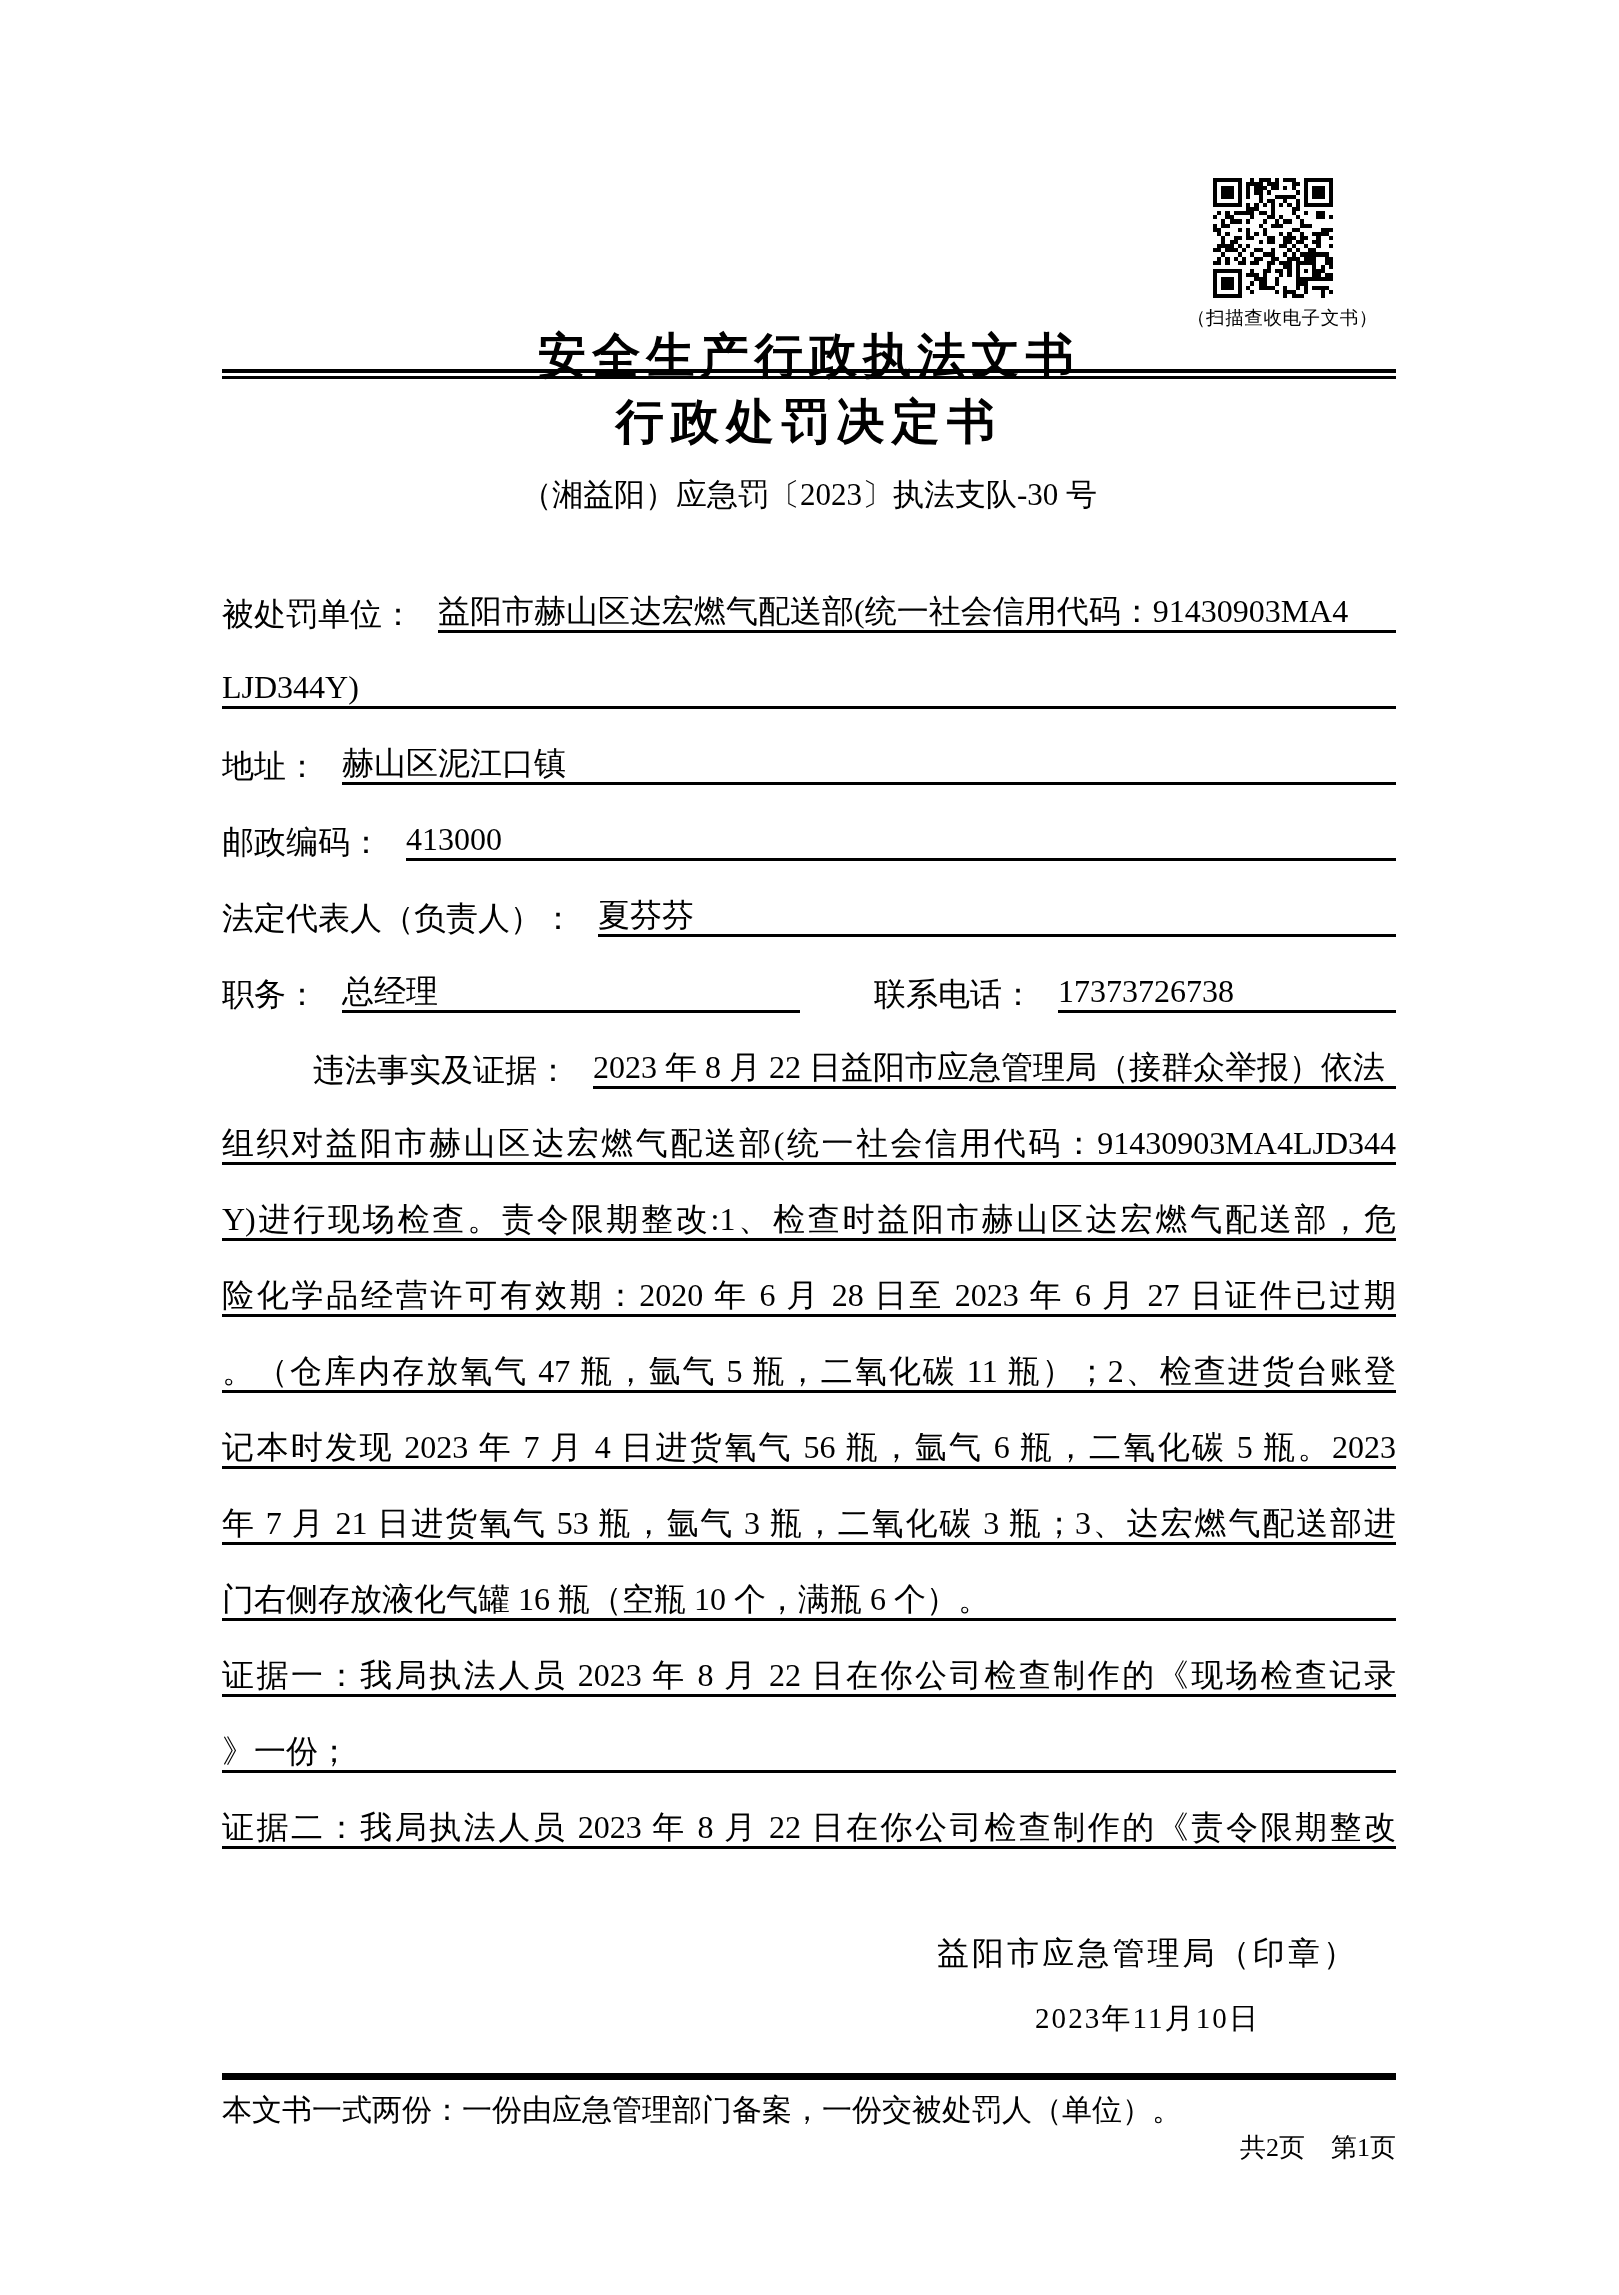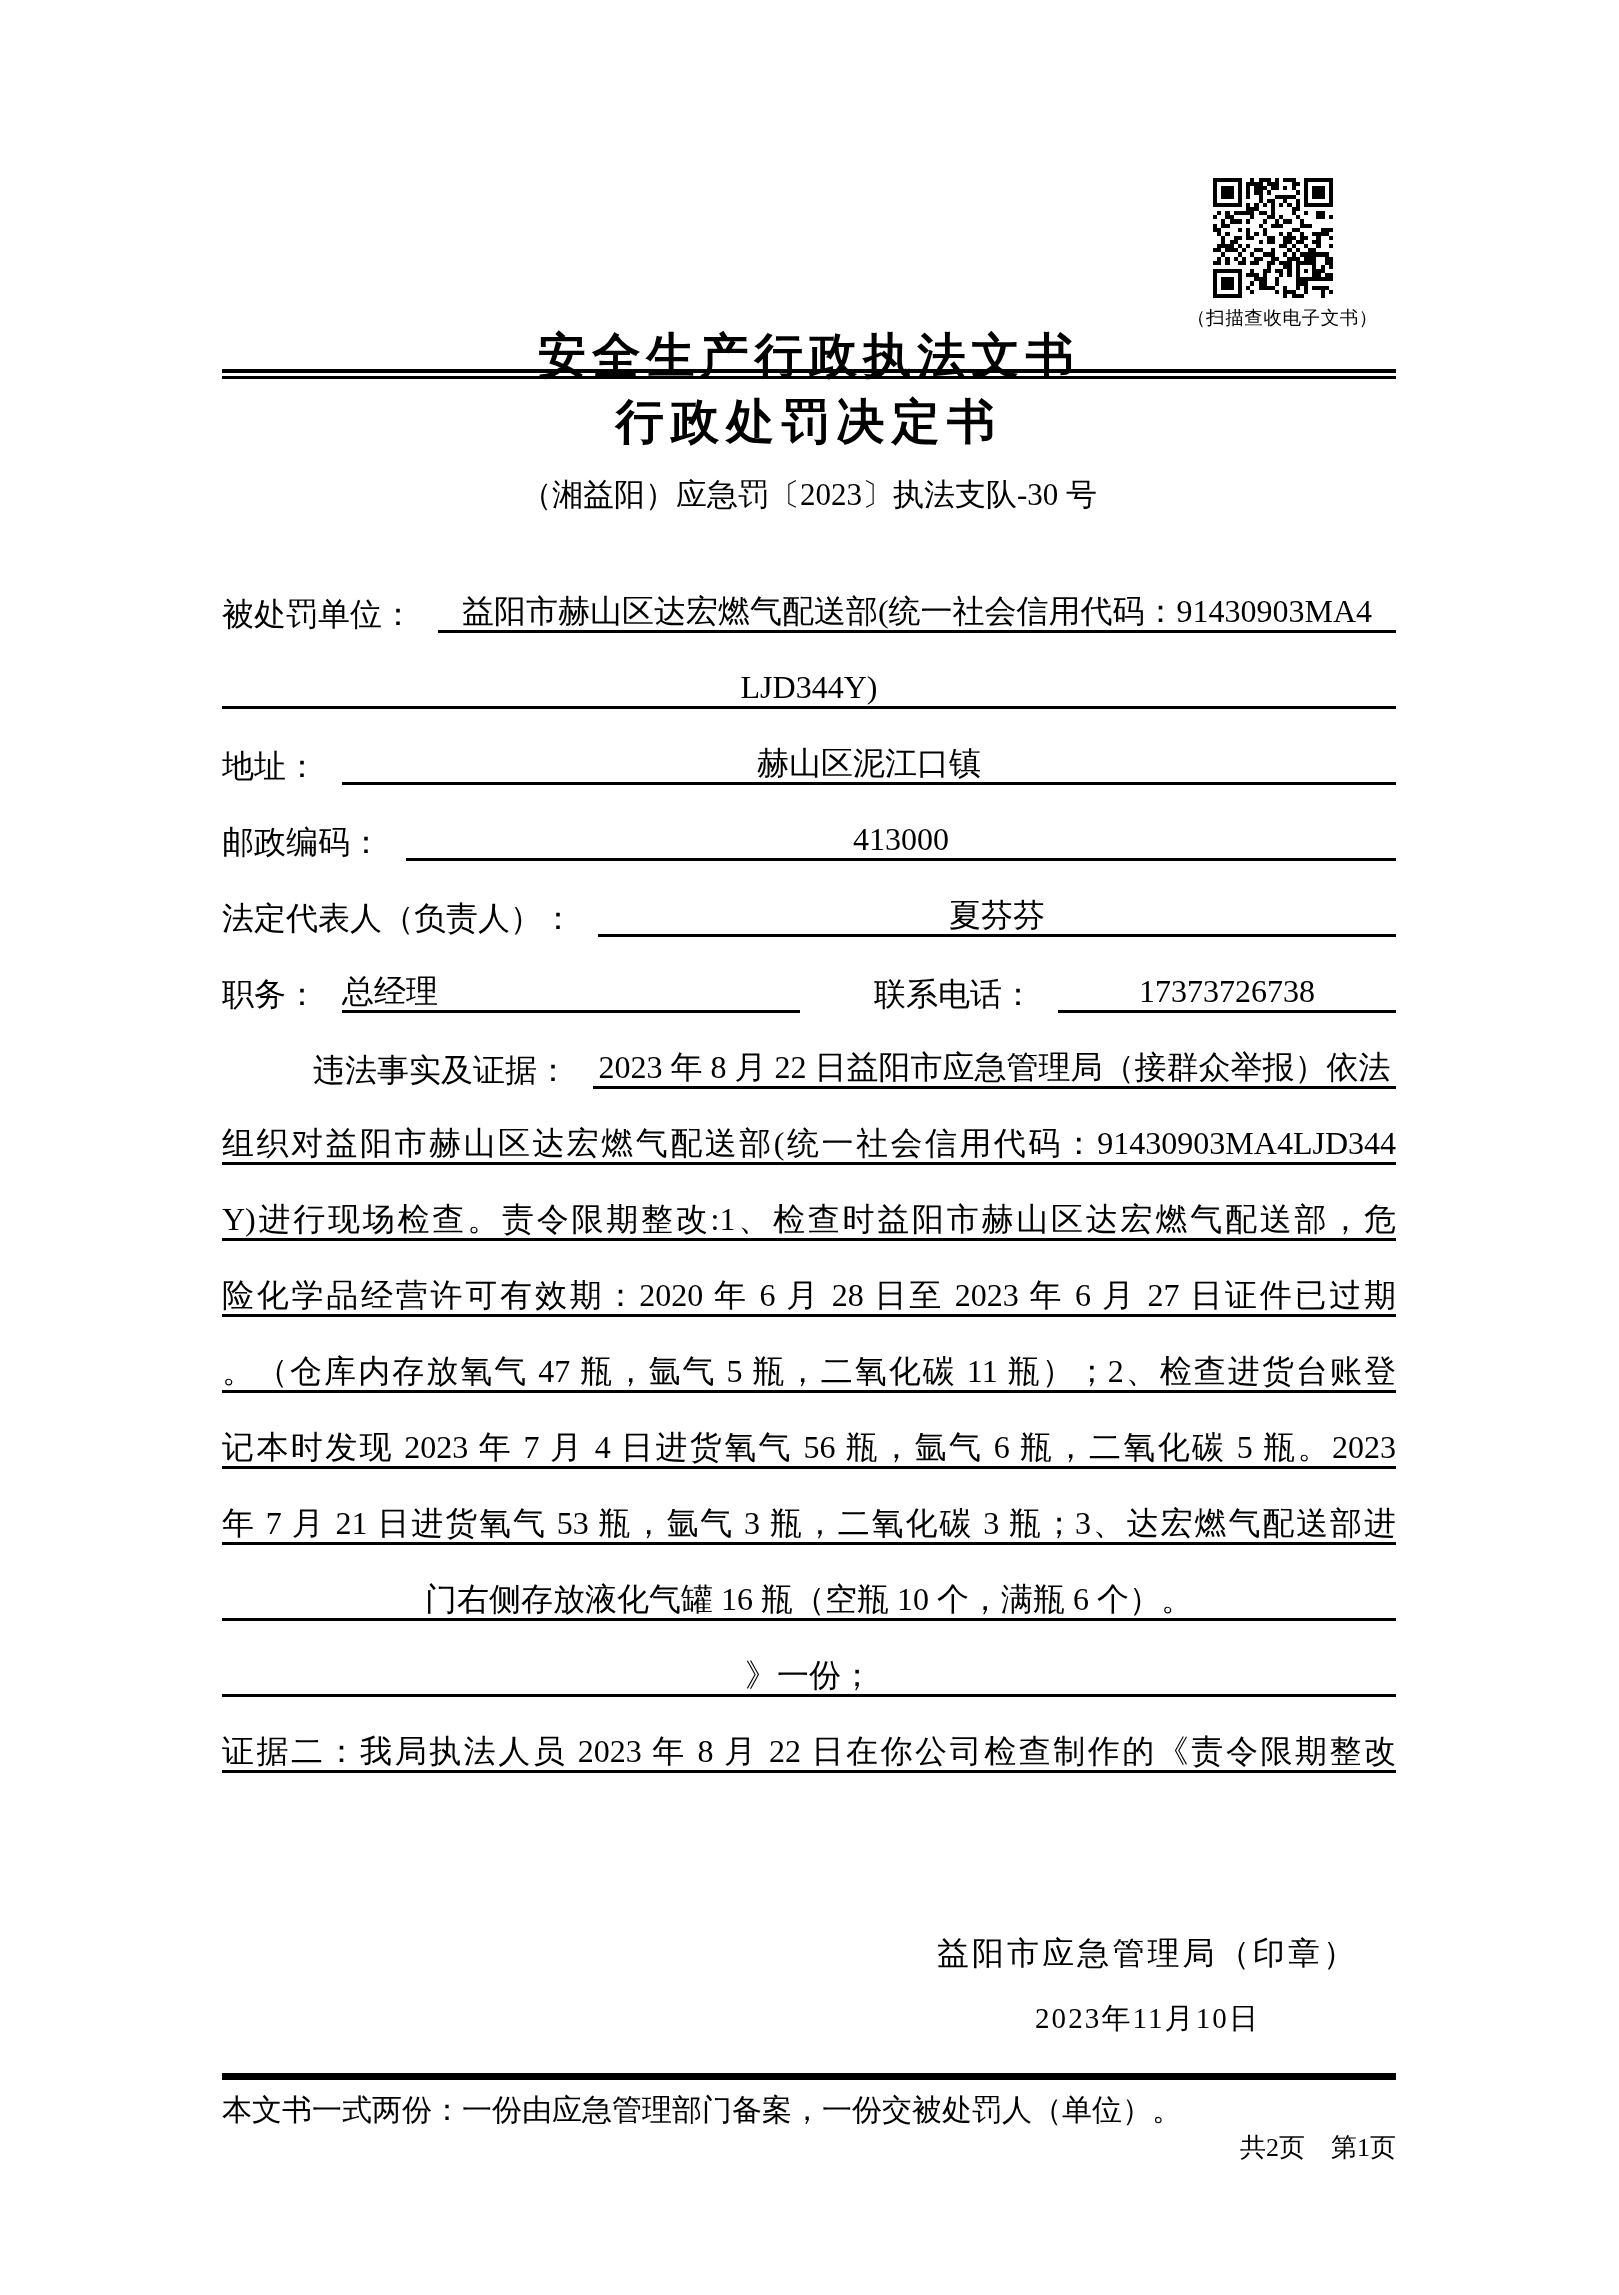--- a/index.html
+++ b/index.html
@@ -34,21 +34,21 @@
   
   .body-block { top:557px; }
   .row {
     display:flex; align-items:flex-end;
     height:76px; font-size:32px; line-height:1.15;
     white-space:nowrap;
     gap:24px;
   }
   .row .lbl { flex:0 0 auto; }
   .row .u { border-bottom:3.6px solid #000; }
-  .row .grow { flex:1 1 auto; min-width:0;text-align:center; }
+  .row .grow { flex:1 1 auto; min-width:0; }
   .row .fill { text-align:justify; text-align-last:justify; white-space:normal; overflow:hidden; }
   .row .indent { width:67px; flex:0 0 auto; }
   .row .fixedu { flex:0 0 auto; width:458px; }
   .row .gap { flex:0 0 auto; width:26px; }
 
   
   .sig-block { position:absolute; left:915px; top:1932px; width:465px; text-align:center; }
   .sig-authority { font-size:32px; letter-spacing:3.1px; white-space:nowrap; }
   .sig-date { margin-top:23px; font-size:29px; letter-spacing:2.1px; white-space:nowrap; }
 
@@ -423,20 +423,23 @@
       <span class="u grow fill">记本时发现 2023 年 7 月 4 日进货氧气 56 瓶，氩气 6 瓶，二氧化碳 5 瓶。2023</span>
     </div>
     <div class="row">
       <span class="u grow fill">年 7 月 21 日进货氧气 53 瓶，氩气 3 瓶，二氧化碳 3 瓶；3、达宏燃气配送部进</span>
     </div>
     <div class="row">
       <span class="u grow">门右侧存放液化气罐 16 瓶（空瓶 10 个，满瓶 6 个）。</span>
     </div>
 
     <div class="row">
+      <span class="u grow fill">证据一：我局执法人员 2023 年 8 月 22 日在你公司检查制作的《现场检查记录</span>
+    </div>
+    <div class="row">
       <span class="u grow">》一份；</span>
     </div>
 
     <div class="row">
       <span class="u grow fill">证据二：我局执法人员 2023 年 8 月 22 日在你公司检查制作的《责令限期整改</span>
     </div>
 
   </div>
 
   <div class="sig-block">

